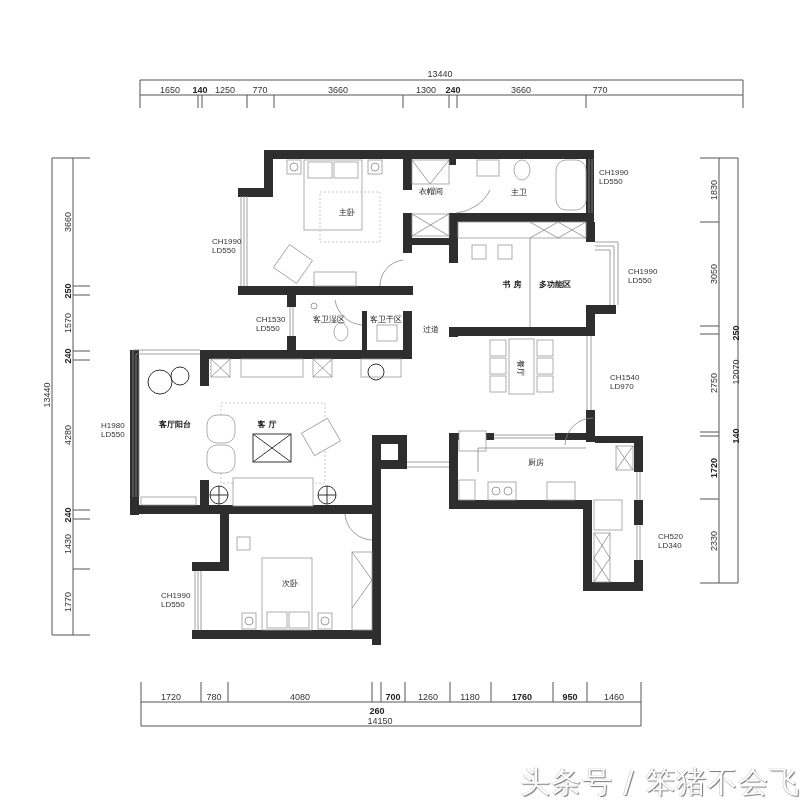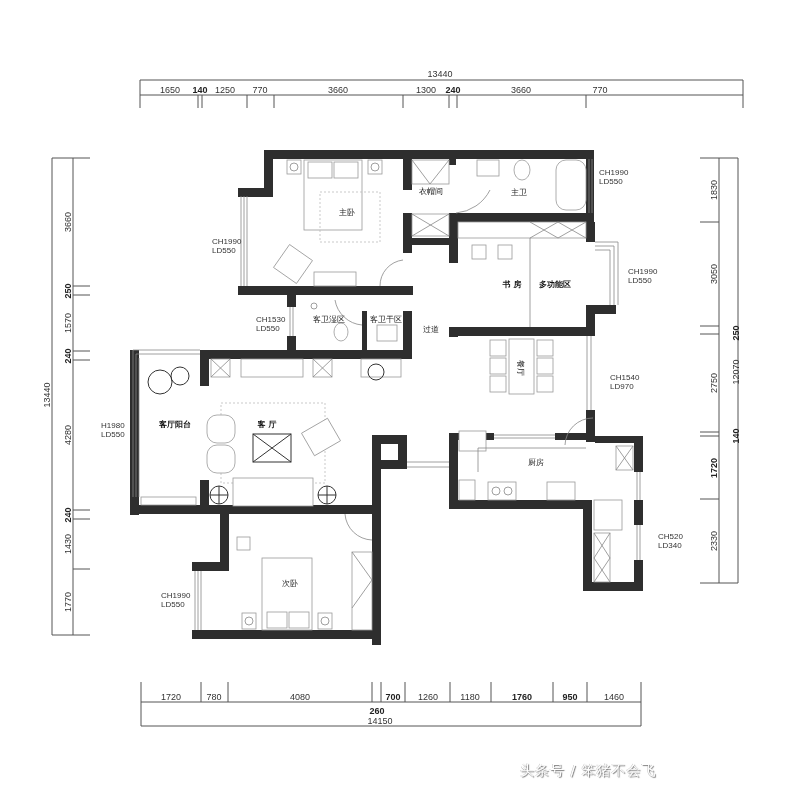--- a/index.html
+++ b/index.html
@@ -10,21 +10,21 @@
   .room { font-family: "DejaVu Sans", sans-serif; font-size: 8px; fill: #222; }
   .room-b { font-family: "DejaVu Sans", sans-serif; font-size: 8px; fill: #111; font-weight: bold; }
   .note { font-family: "Liberation Sans", sans-serif; font-size: 8px; fill: #333; }
   .dline { stroke: #555; stroke-width: 1; fill: none; }
   .wall { fill: #2e2e2e; }
   .thin { stroke: #888; stroke-width: 0.8; fill: none; }
   .furn { stroke: #999; stroke-width: 0.8; fill: #fff; }
   .dark { stroke: #333; stroke-width: 1; fill: none; }
   .watermark {
     position: absolute; left: 520px; top: 762px;
-    font-family: "DejaVu Sans", sans-serif; font-size: 14px; color: #fff;
+    font-family: "DejaVu Sans", sans-serif; font-size: 30px; color: #fff;
     text-shadow: 1px 1px 1px #777, -0.5px -0.5px 0 #bbb;
     letter-spacing: 1px;
   }
 </style>
 </head>
 <body>
 
 <svg id="plan" width="810" height="809" viewBox="0 0 810 809">
 
   <g>

